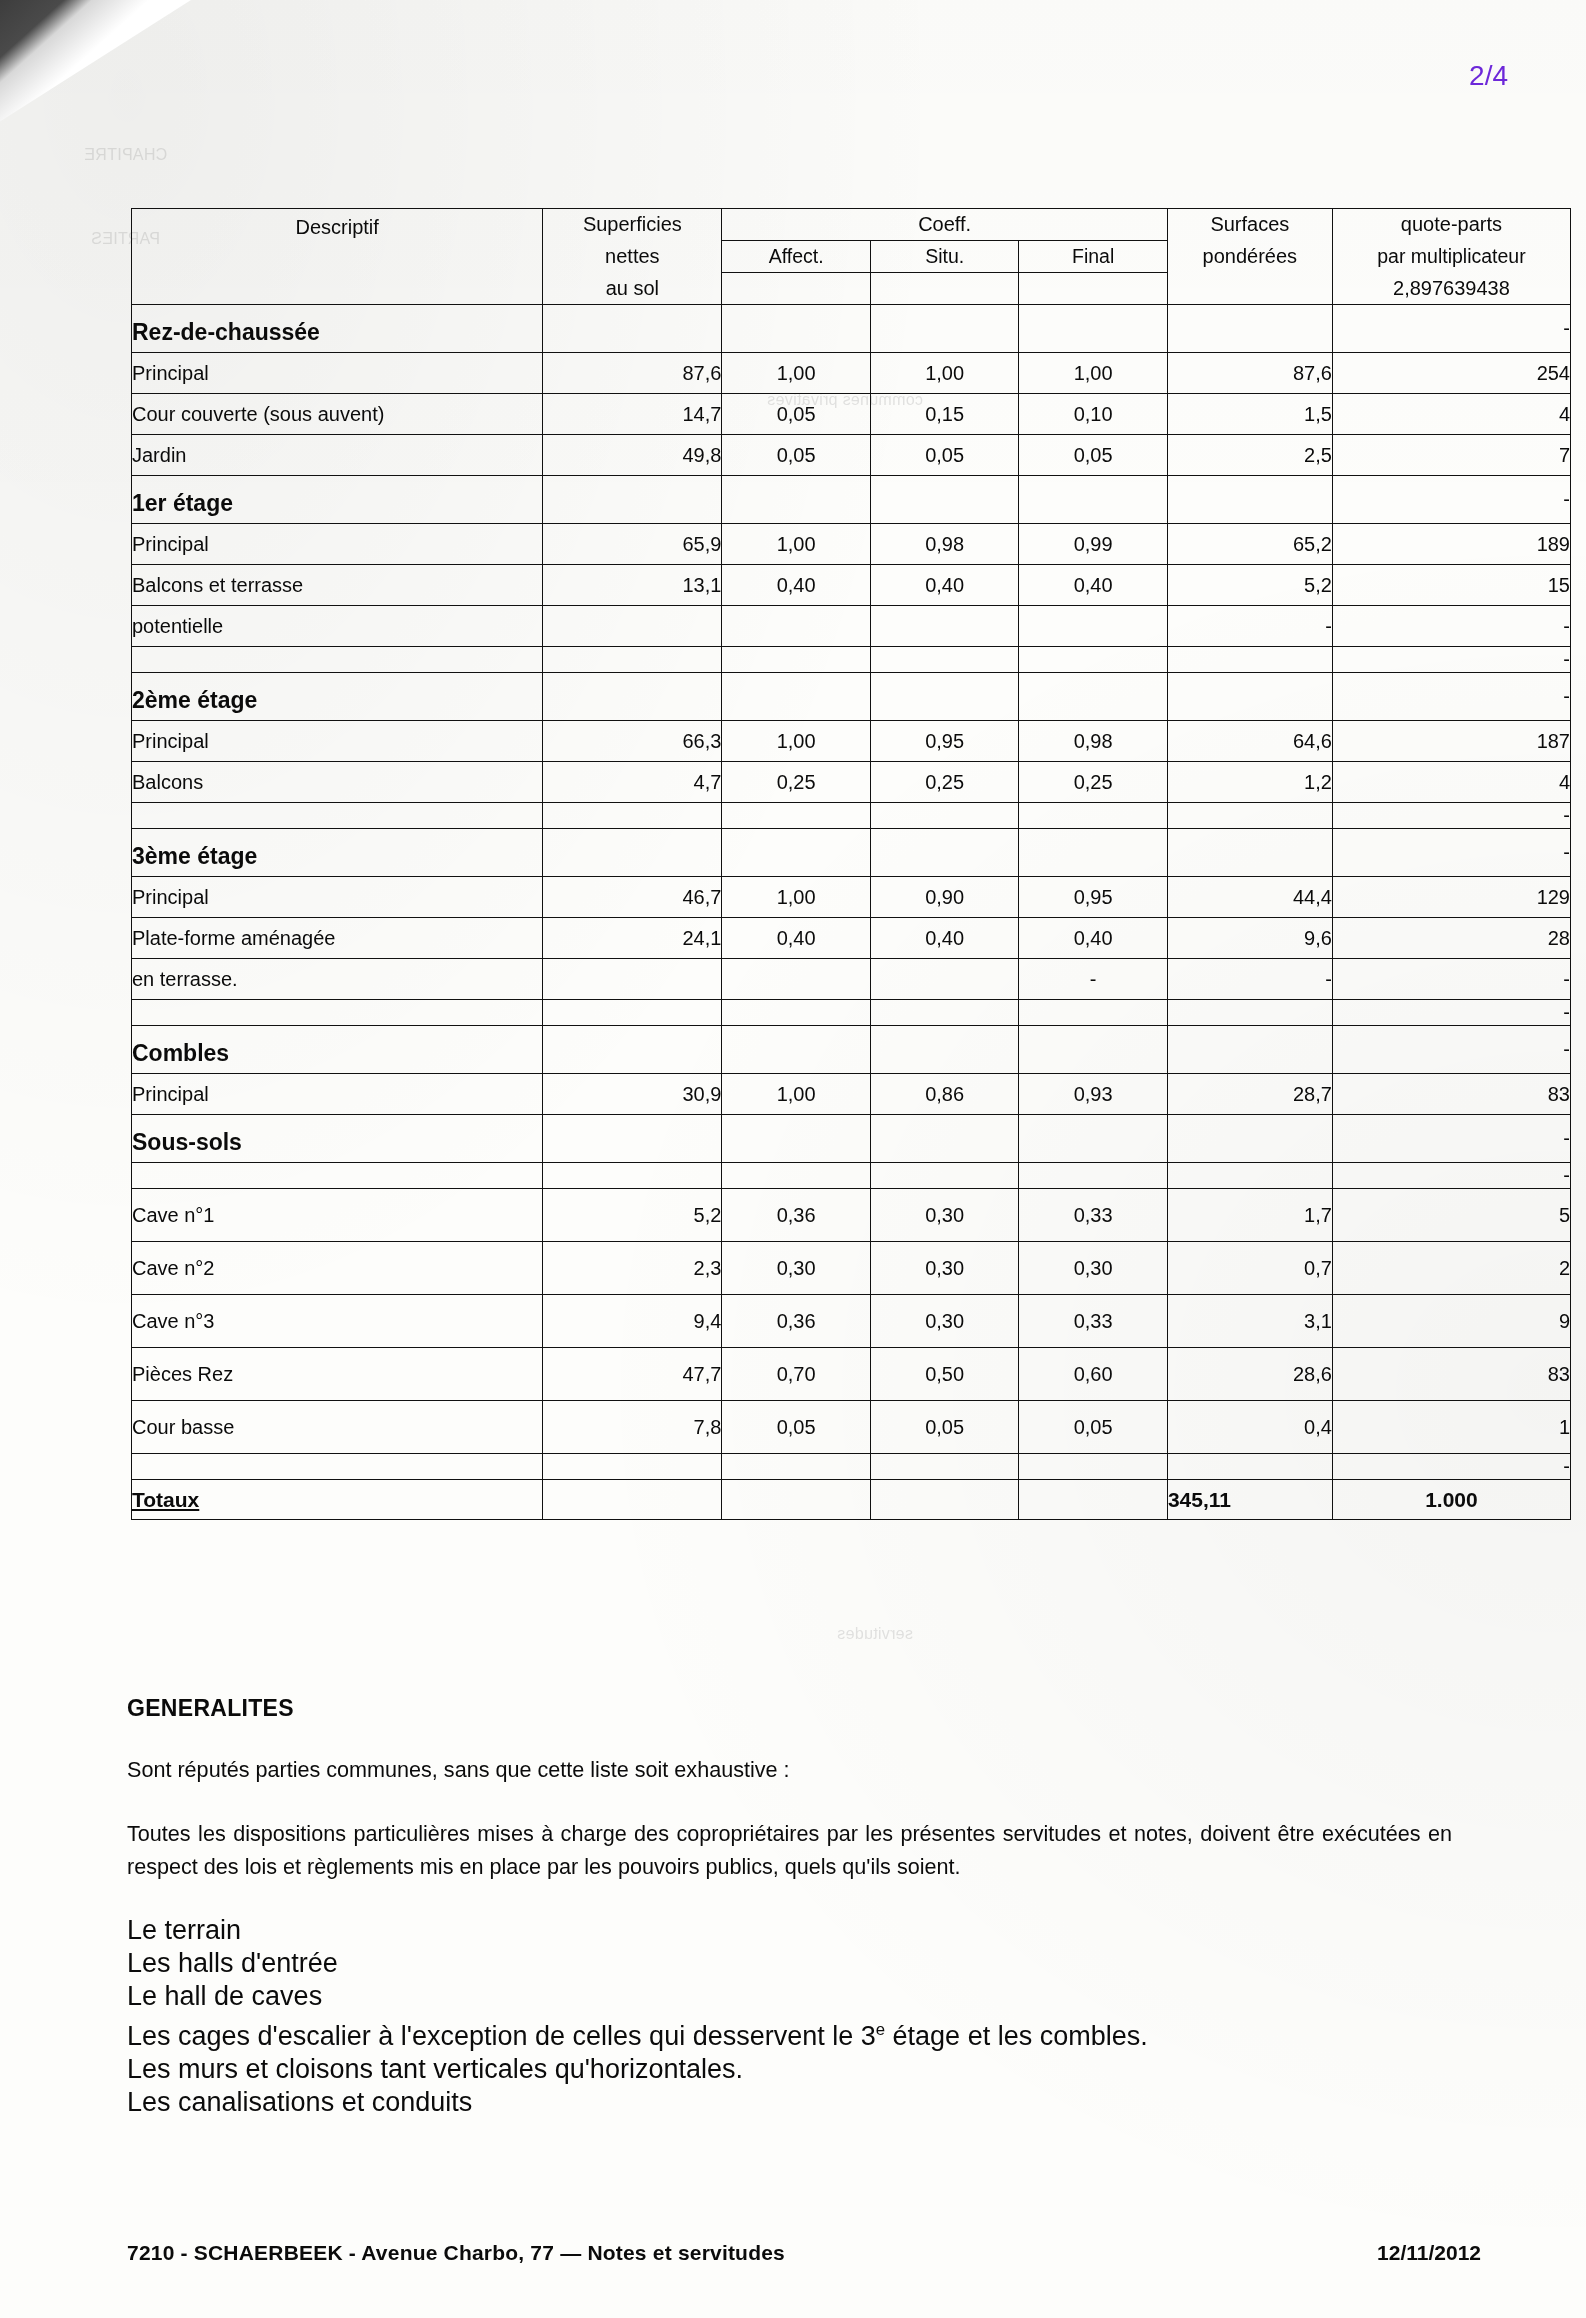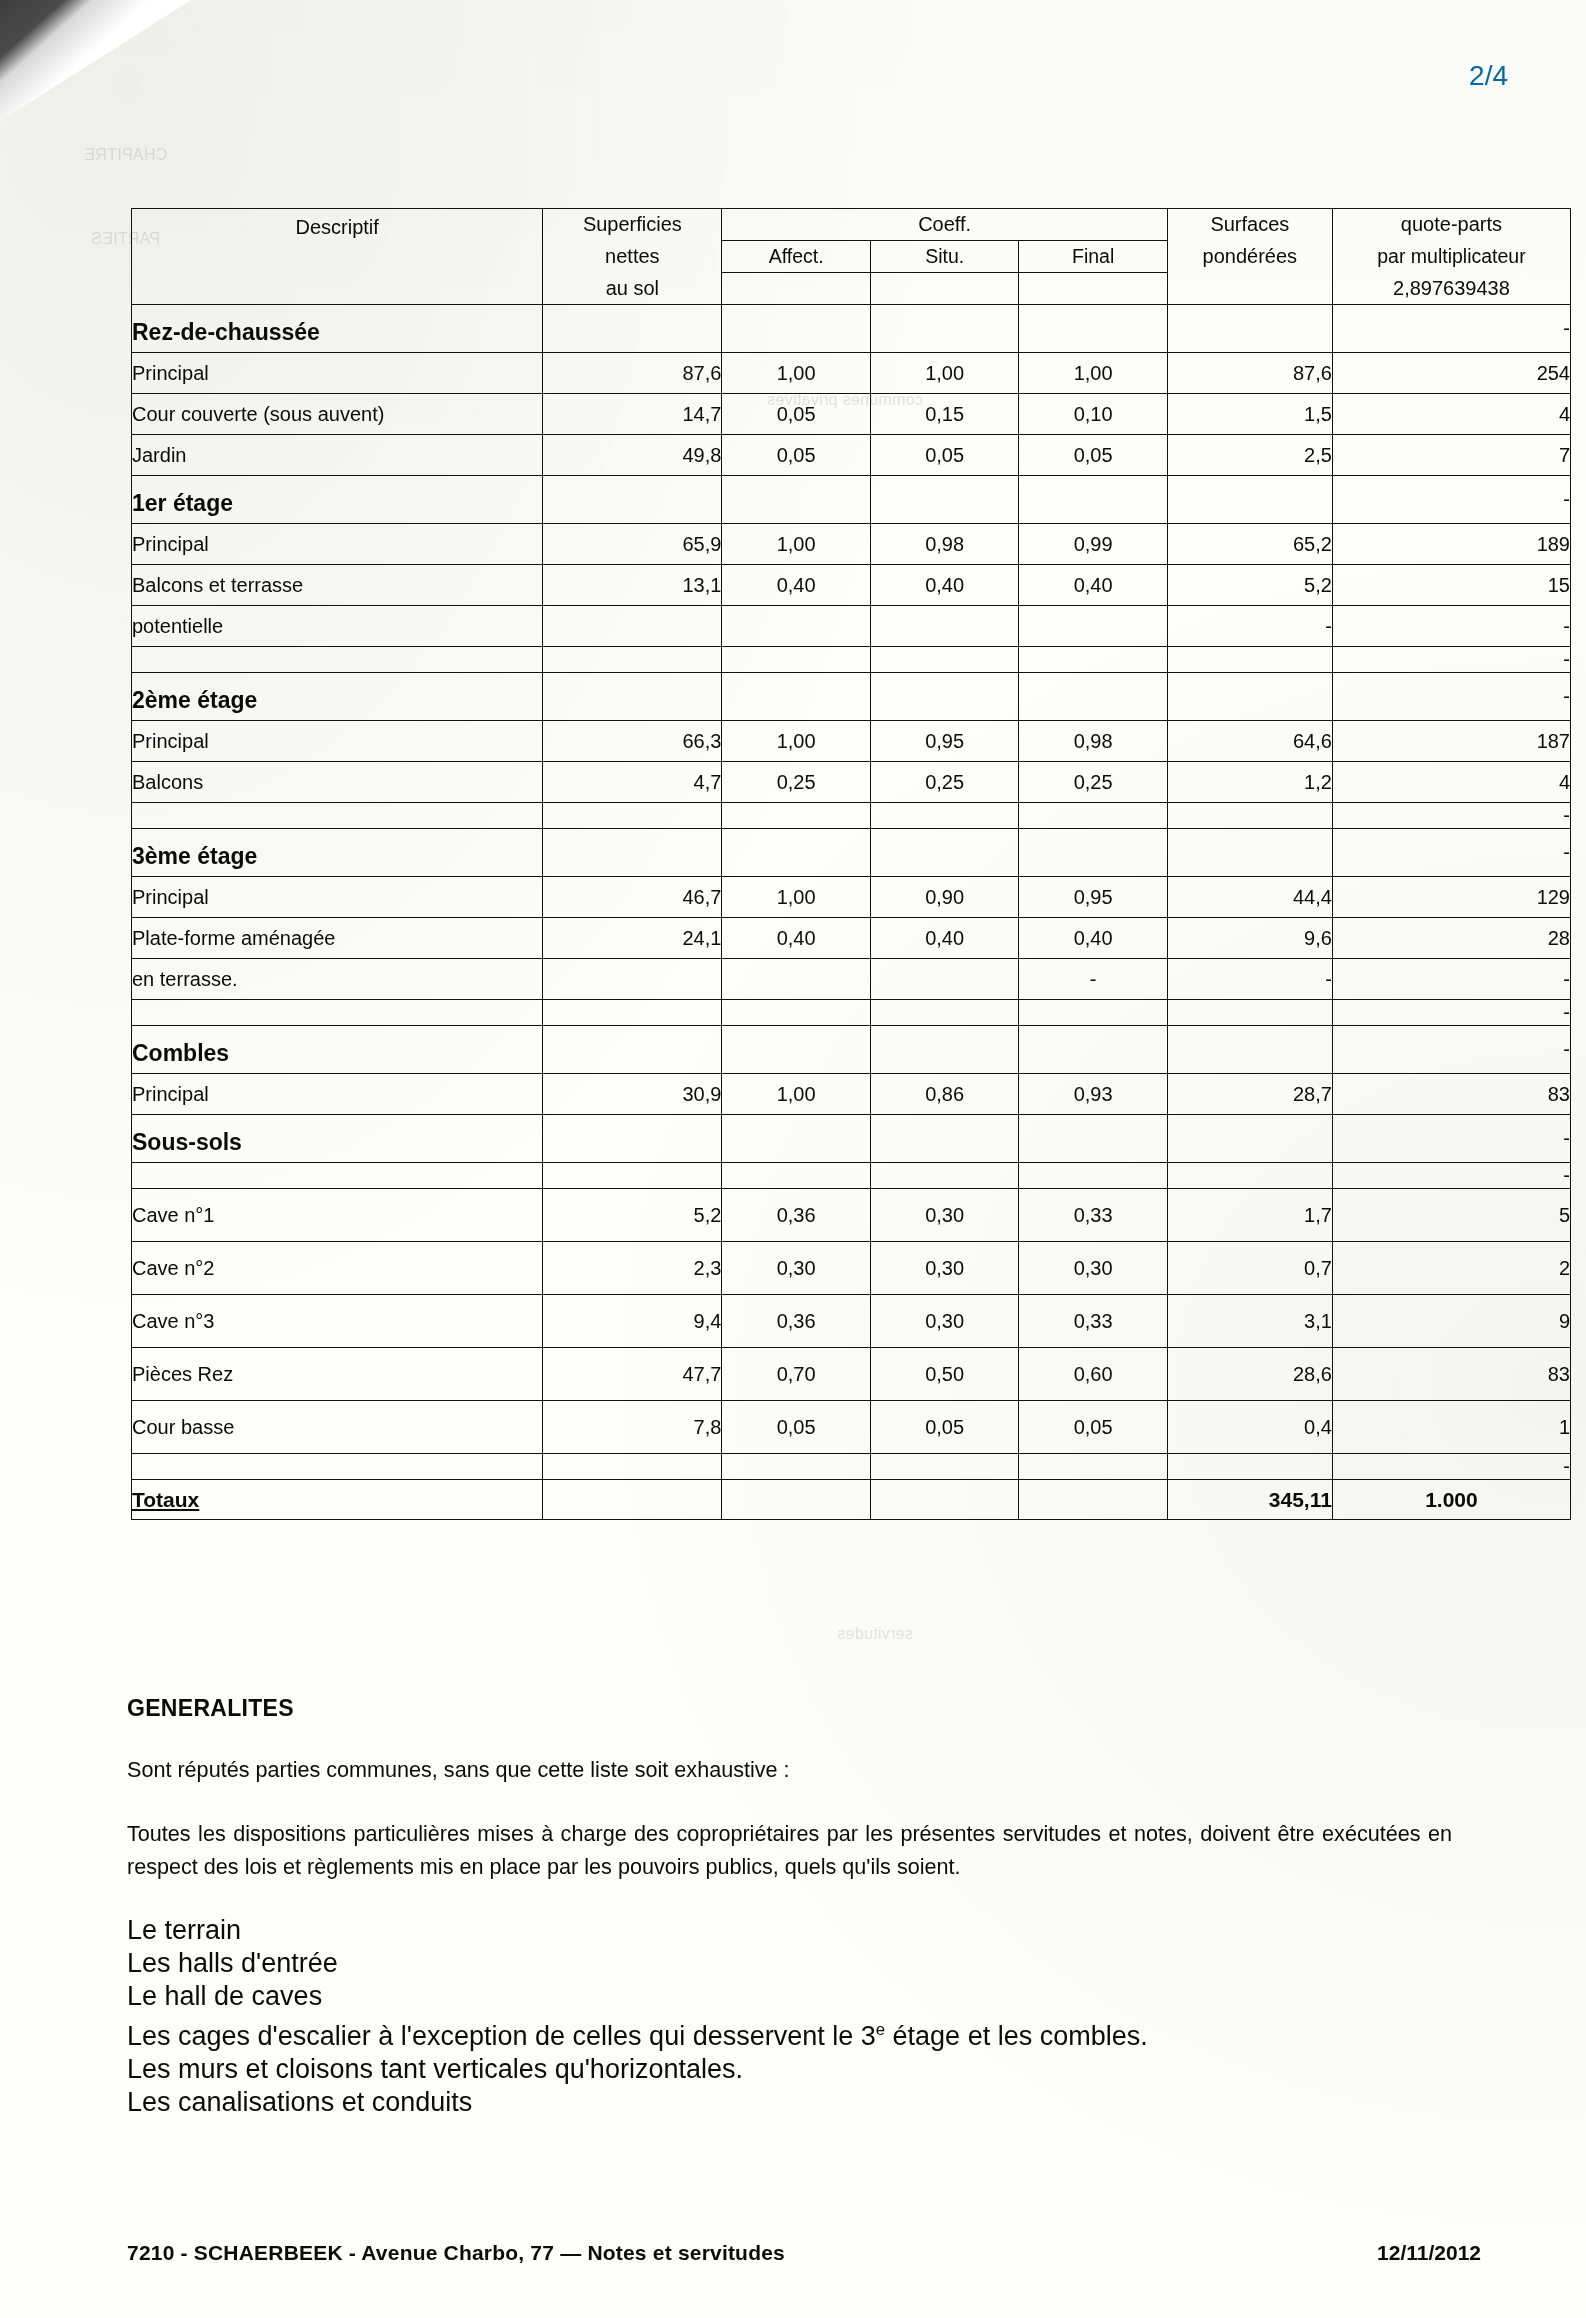--- a/index.html
+++ b/index.html
@@ -51,21 +51,21 @@
     white-space: nowrap;
     transform: scaleX(-1);
     pointer-events: none;
     font-family: "Liberation Sans", sans-serif;
   }
 
   .pagenum {
     position: absolute;
     top: 60px; right: 78px;
     font-size: 28px;
-    color: #0369a1;
+    color: #6d28d9;
   }
 
   .doc-title {
     position: absolute;
     top: 124px;
     left: 0; right: 0;
     text-align: center;
     font-style: italic;
     font-weight: bold;
     font-size: 26.5px;
@@ -489,21 +489,21 @@
             <td class="num center">&nbsp;</td>
             <td class="num">&nbsp;</td>
             <td class="qp">-</td>
           </tr>
           <tr class="totals">
             <td class="desc">Totaux</td>
             <td class="num">&nbsp;</td>
             <td class="num center">&nbsp;</td>
             <td class="num center">&nbsp;</td>
             <td class="num center">&nbsp;</td>
-            <td class="num" style="text-align: right; padding-right: 0px;">345,11</td>
+            <td class="num" style="text-align: left; padding-right: 0px;">345,11</td>
             <td class="qp" style="text-align: center; padding-right: 0px;">1.000</td>
           </tr>
         </tbody>
     </table>
   </div>
 
   <div class="generalites">
     <div class="g-title">GENERALITES</div>
     <div class="g-para nojust">Sont réputés parties communes, sans que cette liste soit exhaustive :</div>
     <div class="g-para">Toutes les dispositions particulières mises à charge des copropriétaires par les présentes servitudes et notes, doivent être exécutées en respect des lois et règlements mis en place par les pouvoirs publics, quels qu'ils soient.</div>

